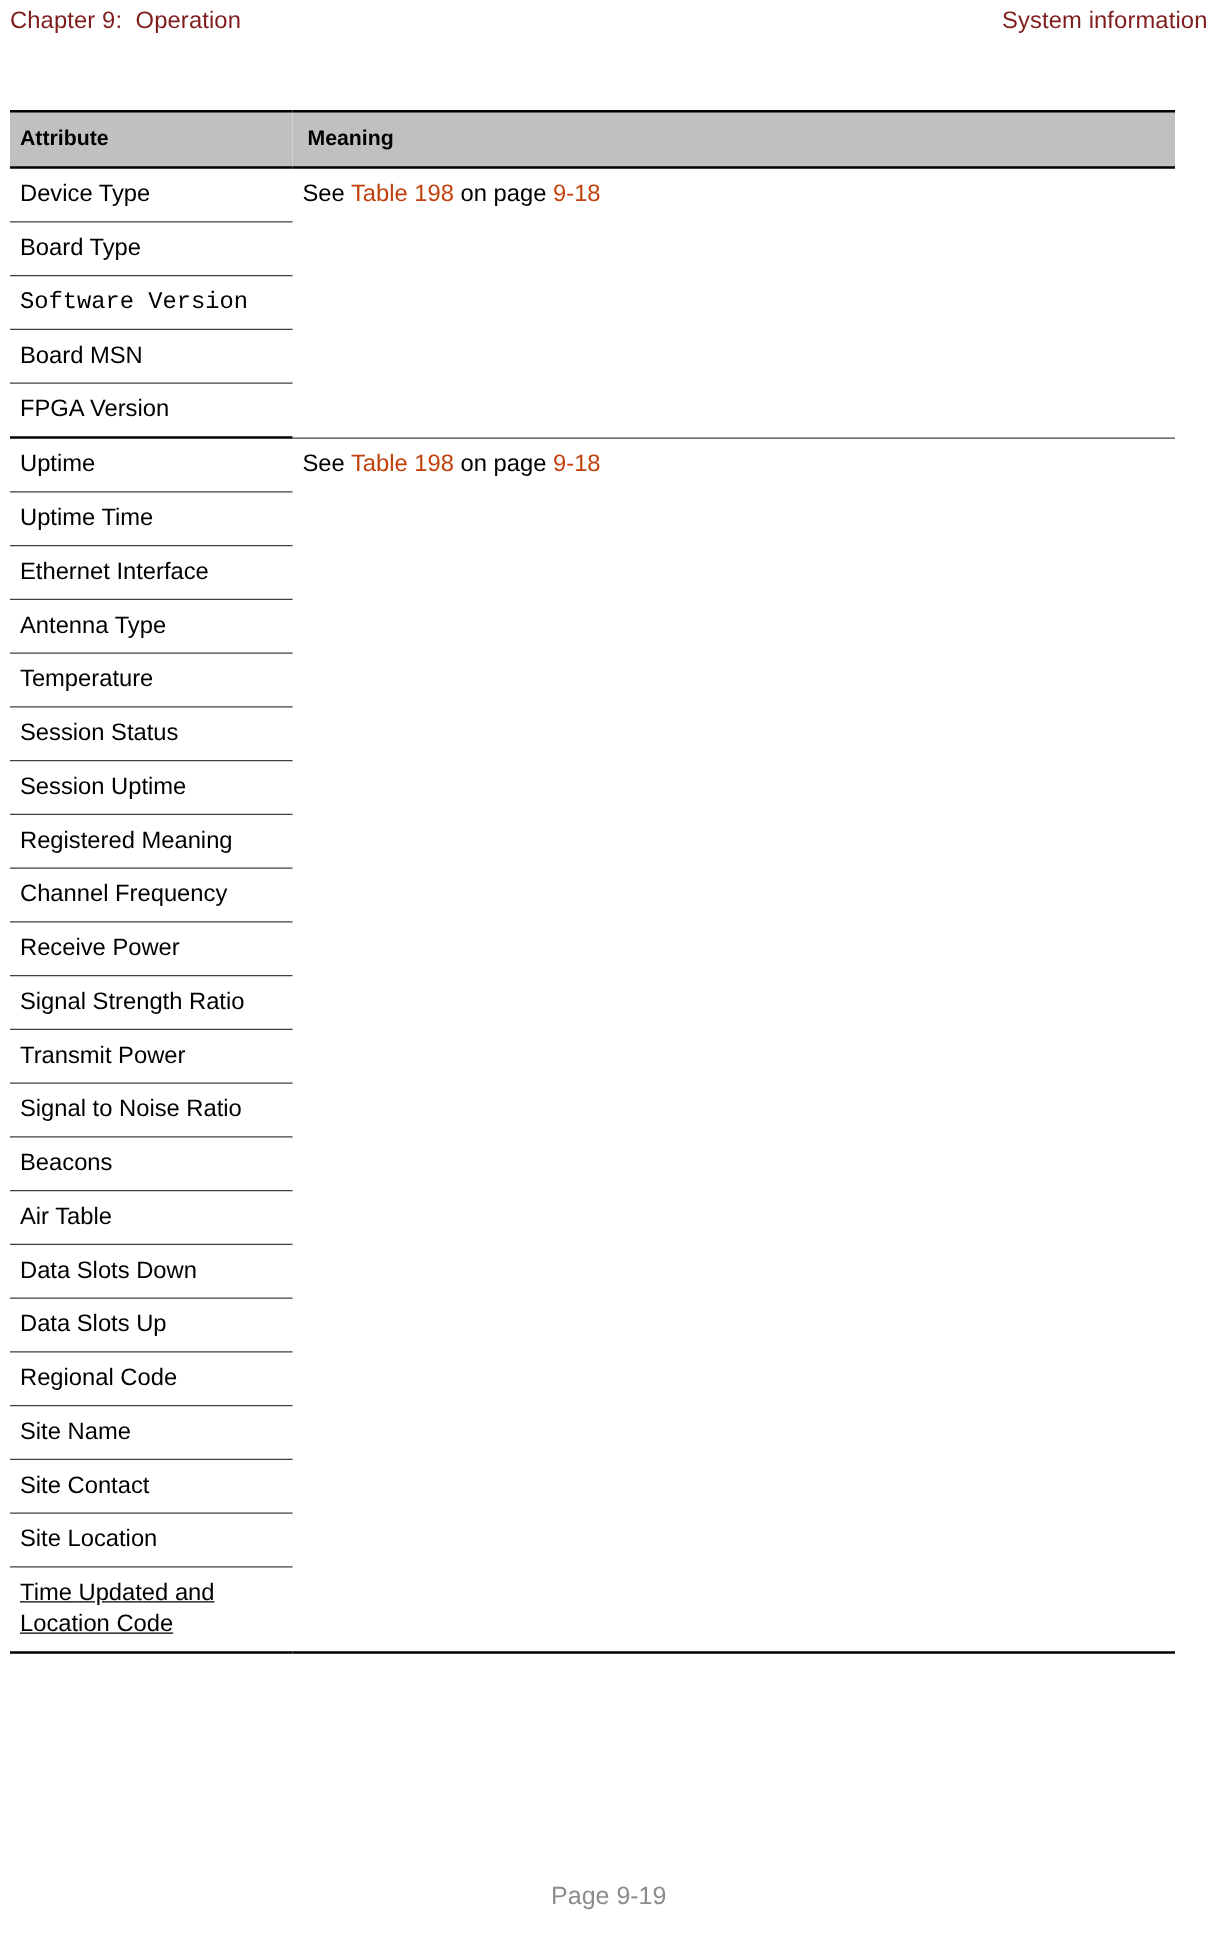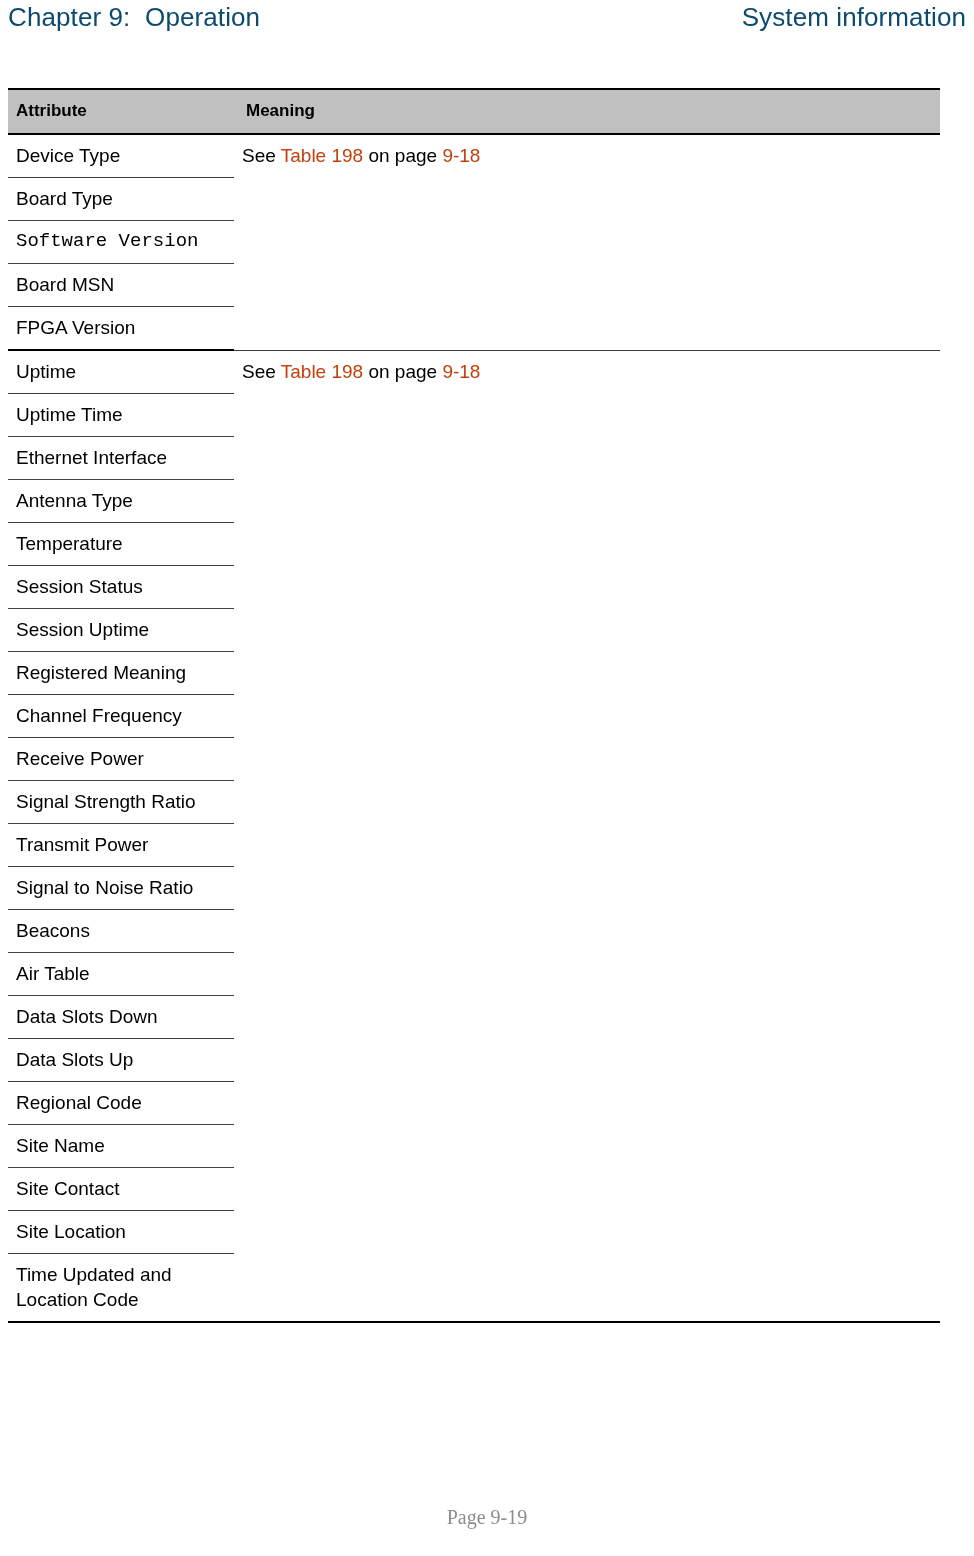--- a/index.html
+++ b/index.html
@@ -22,22 +22,22 @@
     position: absolute;
     top: 0;
     left: 0;
     width: 974px;
     height: 36px;
     display: flex;
     align-items: flex-start;
     justify-content: space-between;
     padding: 4px 8px 0 8px;
     box-sizing: border-box;
-    color: #0c4a6e;
-    font-size: 26px;
+    color: #7f1d1d;
+    font-size: 19px;
     line-height: 26px;
     letter-spacing: 0.1px;
   }
   .runhead-left { white-space: pre; }
   .runhead-right { white-space: pre; }
 
   
   .table-wrap {
     position: absolute;
     left: 8px;
@@ -69,21 +69,21 @@
     vertical-align: top;
     padding: 8px 8px 9px 8px;
     line-height: 25px;
     border-bottom: 1px solid #404040;
   }
   td.attr-cell {
     border-right: none;
   }
   
   tr.group-end > td.attr-cell { border-bottom: 2px solid #000; }
-  tr.table-end > td { border-bottom: 2px solid #000; }
+  tr.table-end > td { border-bottom: 2px solid #000; text-decoration: underline; }
 
   
   td.mean-cell {
     border-bottom: none;
     vertical-align: middle;
     padding-left: 12px;
     white-space: nowrap;
   }
   td.mean-cell.last-span { border-bottom: 2px solid #000; }
 
@@ -92,21 +92,20 @@
   
   .folio {
     position: absolute;
     left: 0;
     top: 1504px;
     width: 974px;
     text-align: center;
     color: #8c8c8c;
     font-size: 20px;
     line-height: 26px;
-    font-family: Liberation Serif, serif;
   }
 </style>
 </head>
 <body>
 
 <div class="runhead">
   <span class="runhead-left">Chapter 9:  Operation</span>
   <span class="runhead-right">System information</span>
 </div>
 

